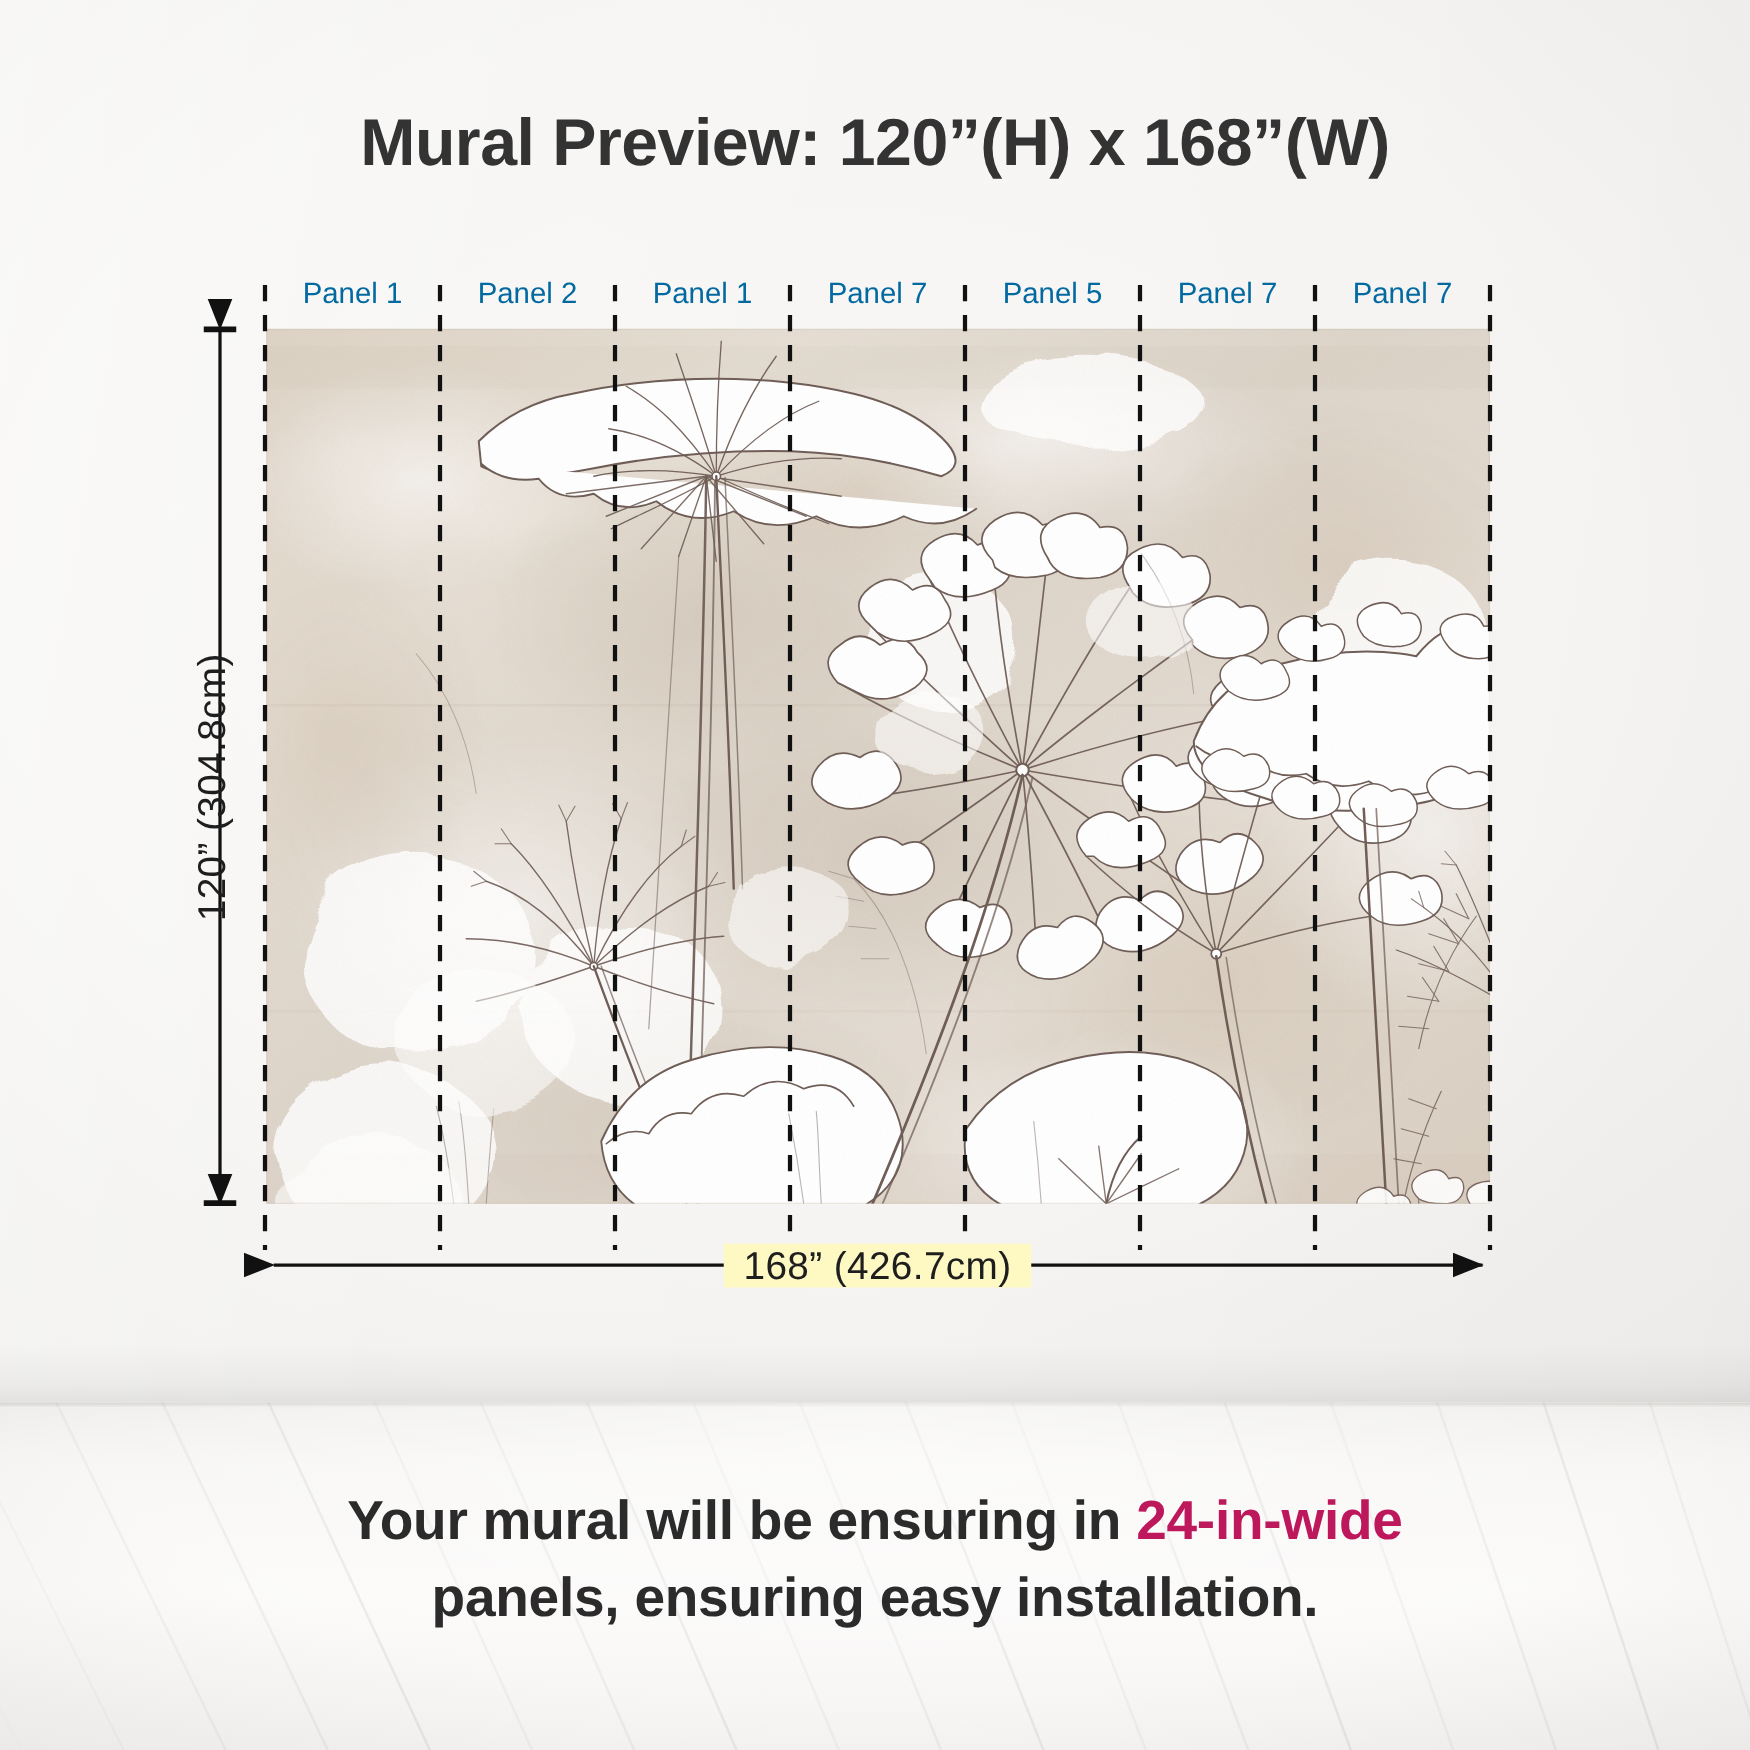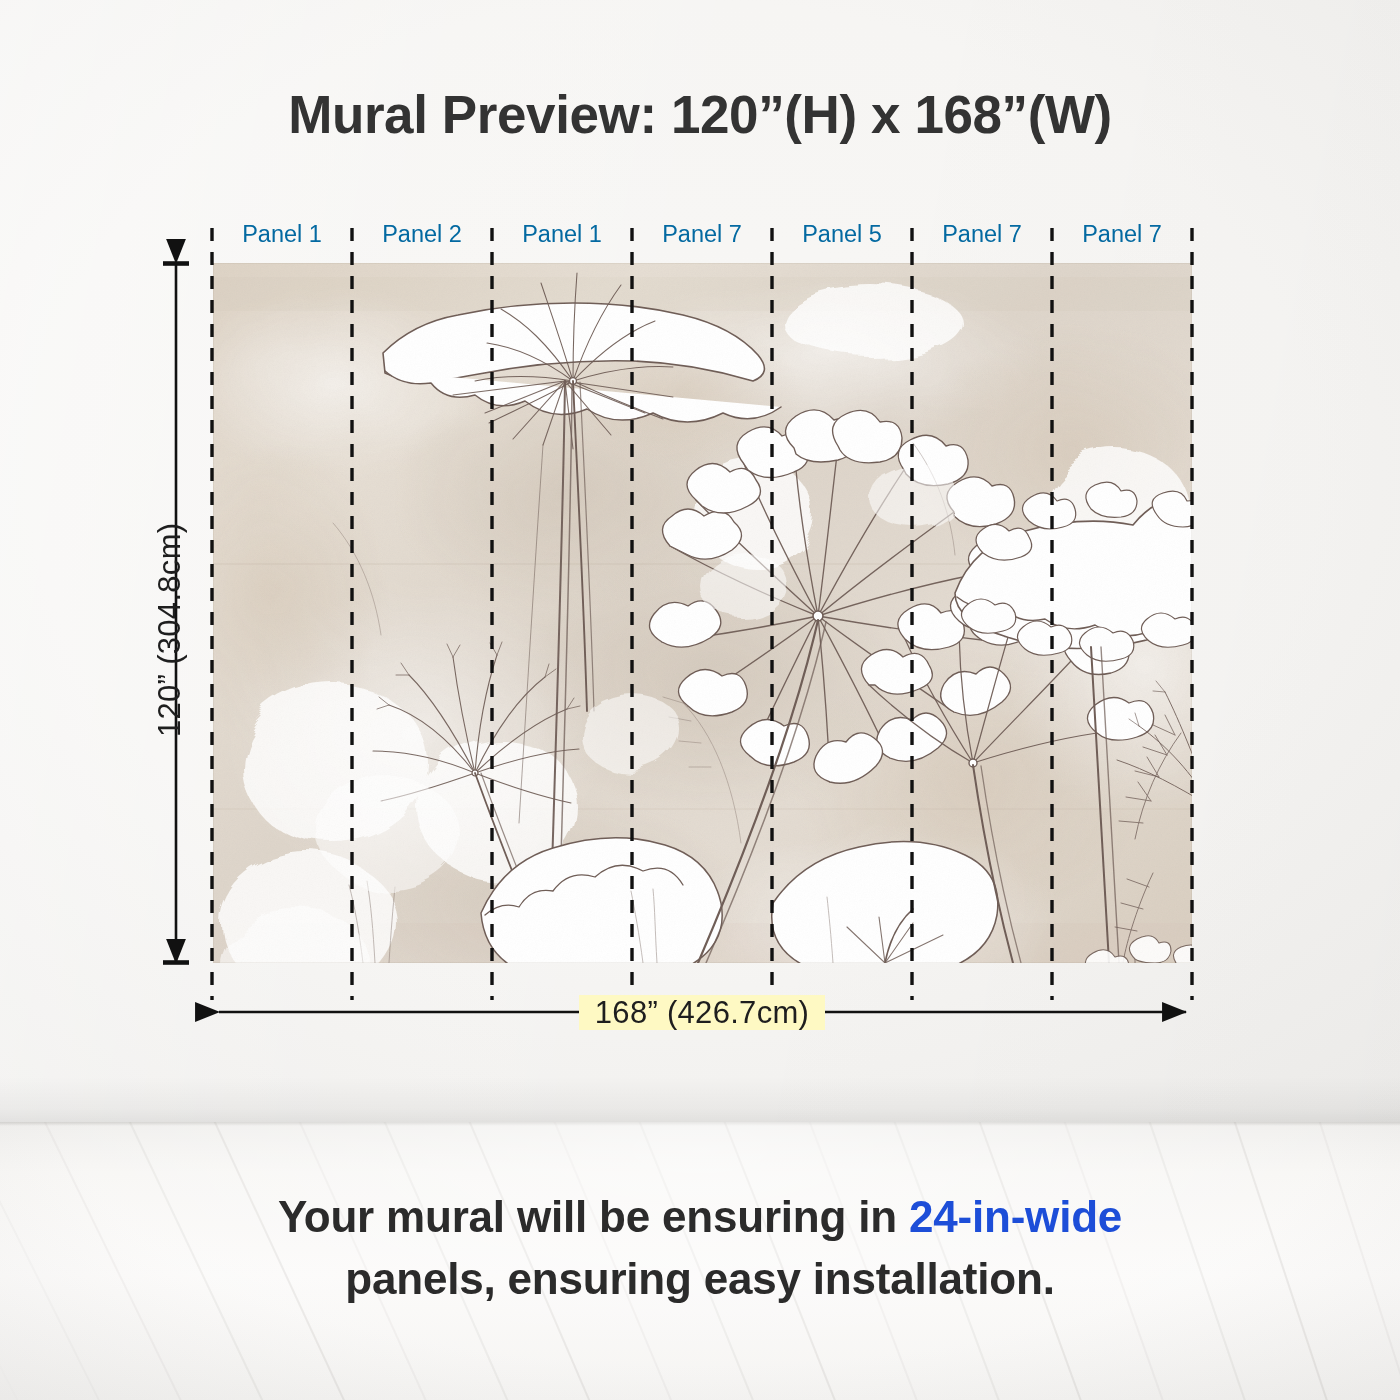--- a/index.html
+++ b/index.html
@@ -159,21 +159,21 @@
     position: absolute;
     left: 0; top: 1186px;
     width: 1400px;
     text-align: center;
     font-size: 44px;
     font-weight: 700;
     color: #2b2b2b;
     line-height: 62px;
     letter-spacing: -0.2px;
   }
-  .caption .hl { color: #1d4ed8; margin-top: 48px; }
+  .caption .hl { color: #be185d; margin-top: 48px; }
   .caption .line { display: block; white-space: nowrap; }
 </style>
 </head>
 <body>
 
 <div id="scene">
 
   <div class="wall">
     <div class="wall-sheen"></div>
     <div class="wall-base-shadow"></div>

